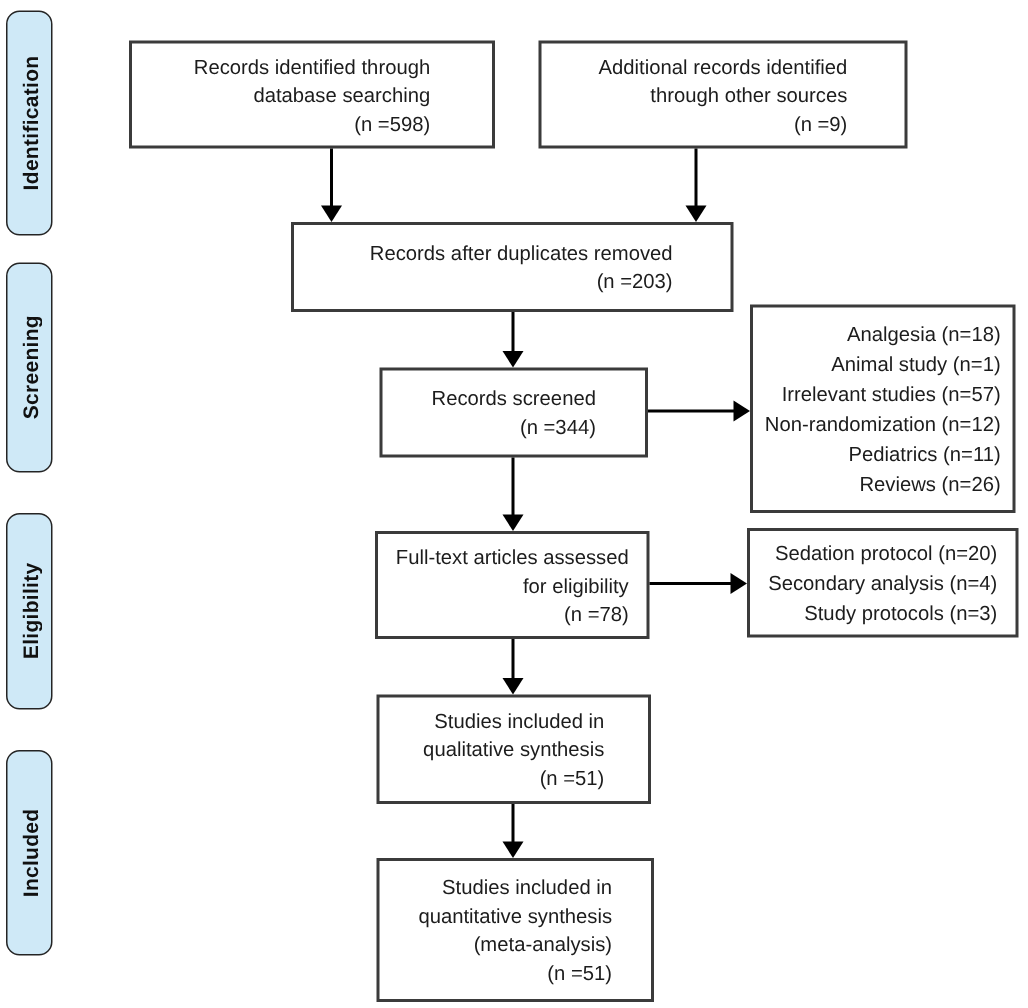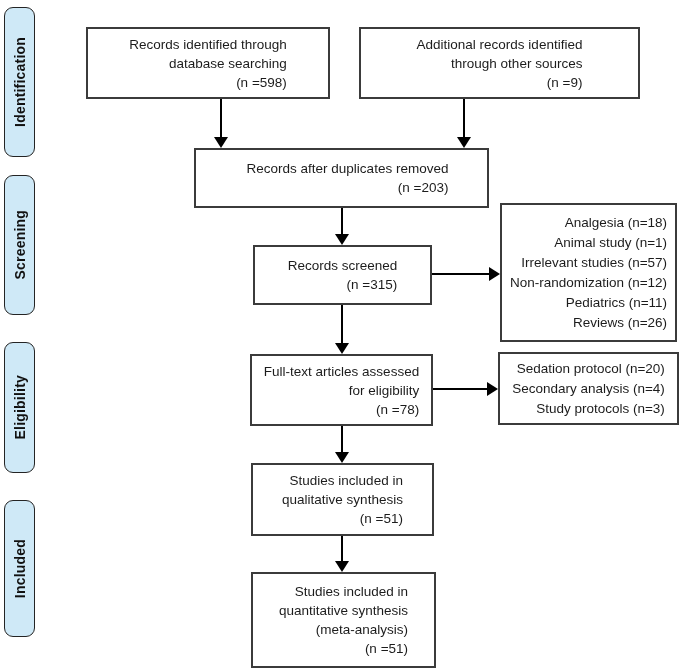--- a/index.html
+++ b/index.html
@@ -95,34 +95,34 @@
   </div>
   <div class="stage" style="top:500px; height:137px;">
     <span class="vtext">Included</span>
   </div>
 
   <div class="fbox" style="left:86px; top:27px; width:244px; height:72px;">
     <div class="box-text">Records identified through
 database searching
 (n =598)</div>
   </div>
-  <div class="fbox" style="left:359px; top:27px; width:281px; height:72px;">
+  <div class="fbox" style="left:359px; top:27px; width:246px; height:72px;">
     <div class="box-text">Additional records identified
 through other sources
 (n =9)</div>
   </div>
 
   <div class="fbox" style="left:194px; top:148px; width:295px; height:60px;padding-left:12px;">
     <div class="box-text">Records after duplicates removed
 (n =203)</div>
   </div>
 
   <div class="fbox" style="left:253px; top:245px; width:179px; height:60px;">
     <div class="box-text">Records screened
-(n =315)</div>
+(n =344)</div>
   </div>
   <div class="fbox tall" style="left:500px; top:203px; width:177px; height:139px;">
     <div class="box-text">Analgesia (n=18)
 Animal study (n=1)
 Irrelevant studies (n=57)
 Non-randomization (n=12)
 Pediatrics (n=11)
 Reviews (n=26)</div>
   </div>
 

